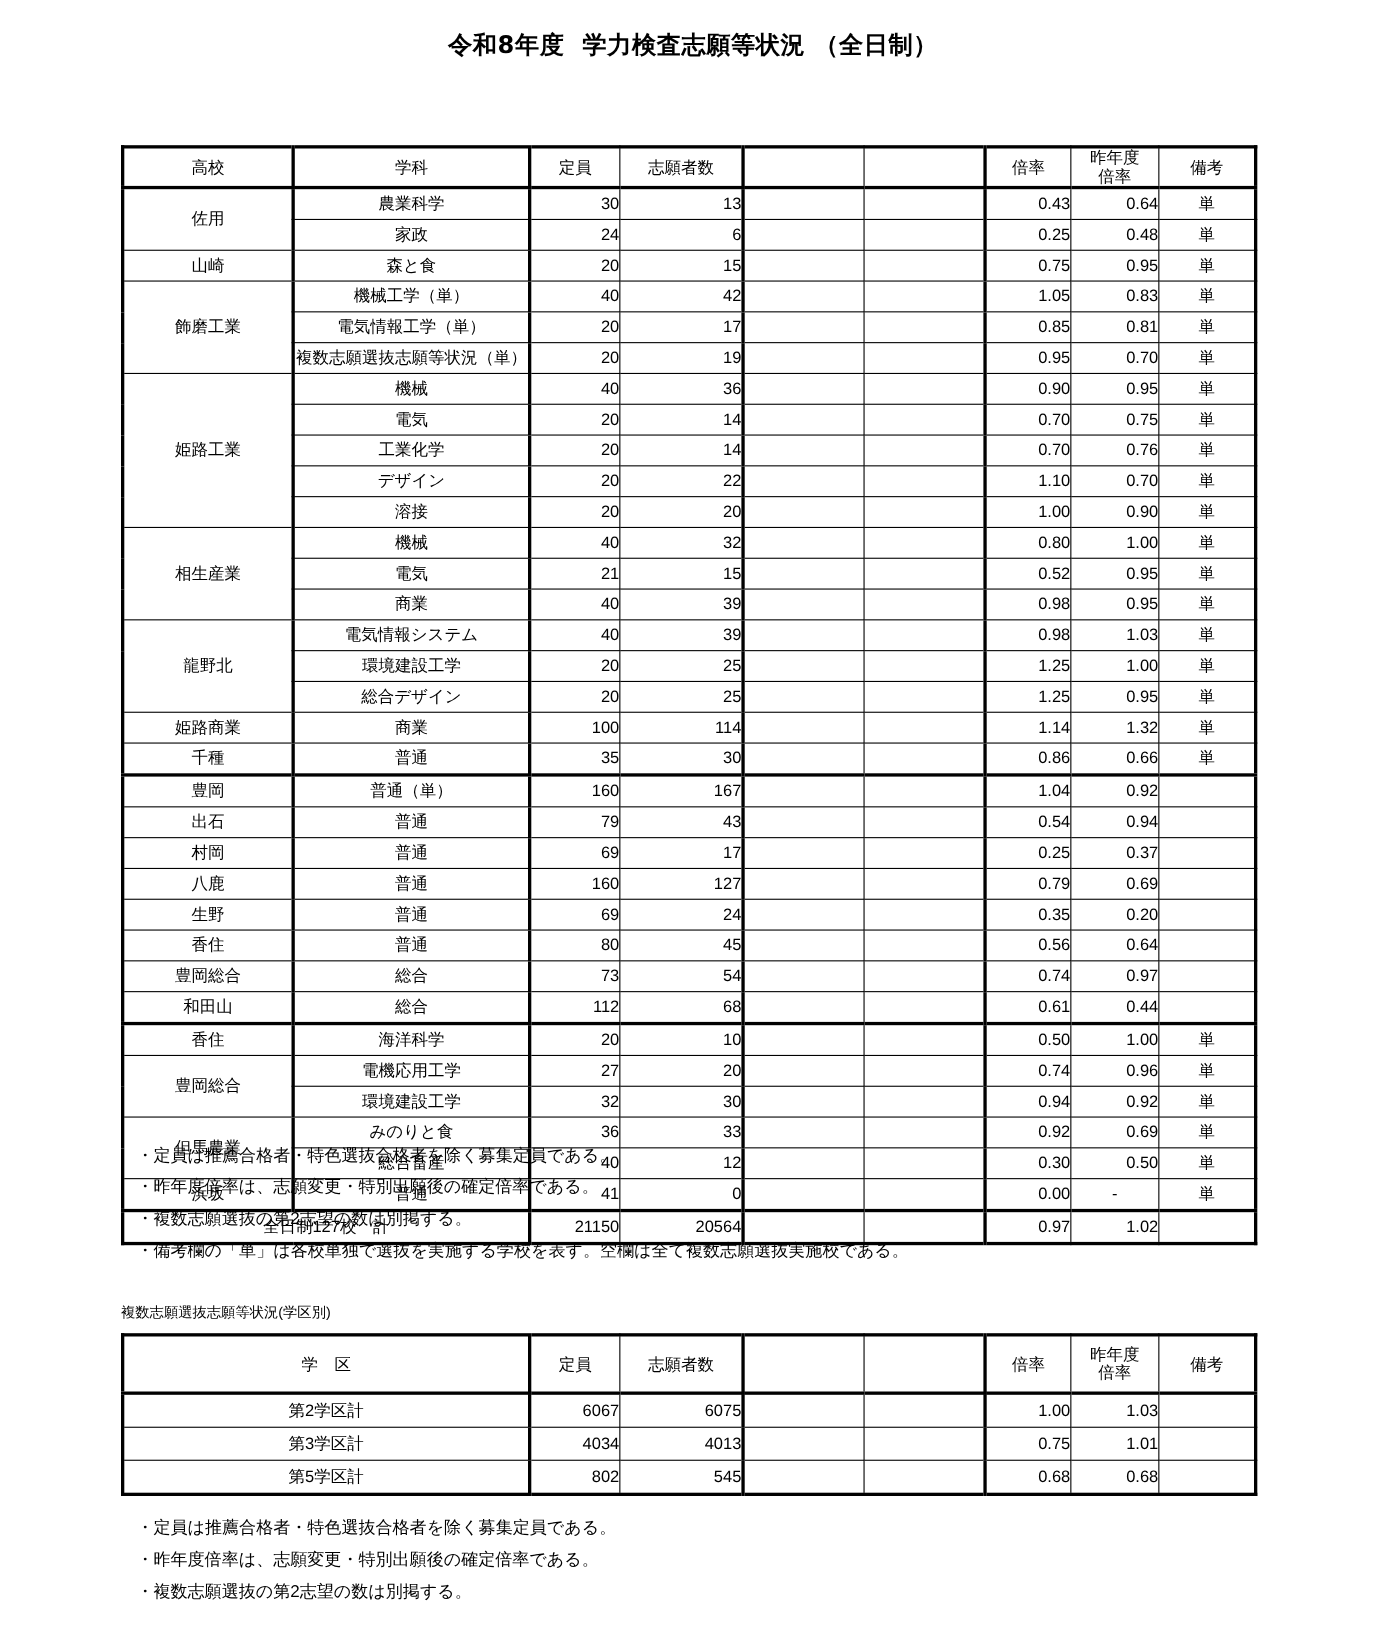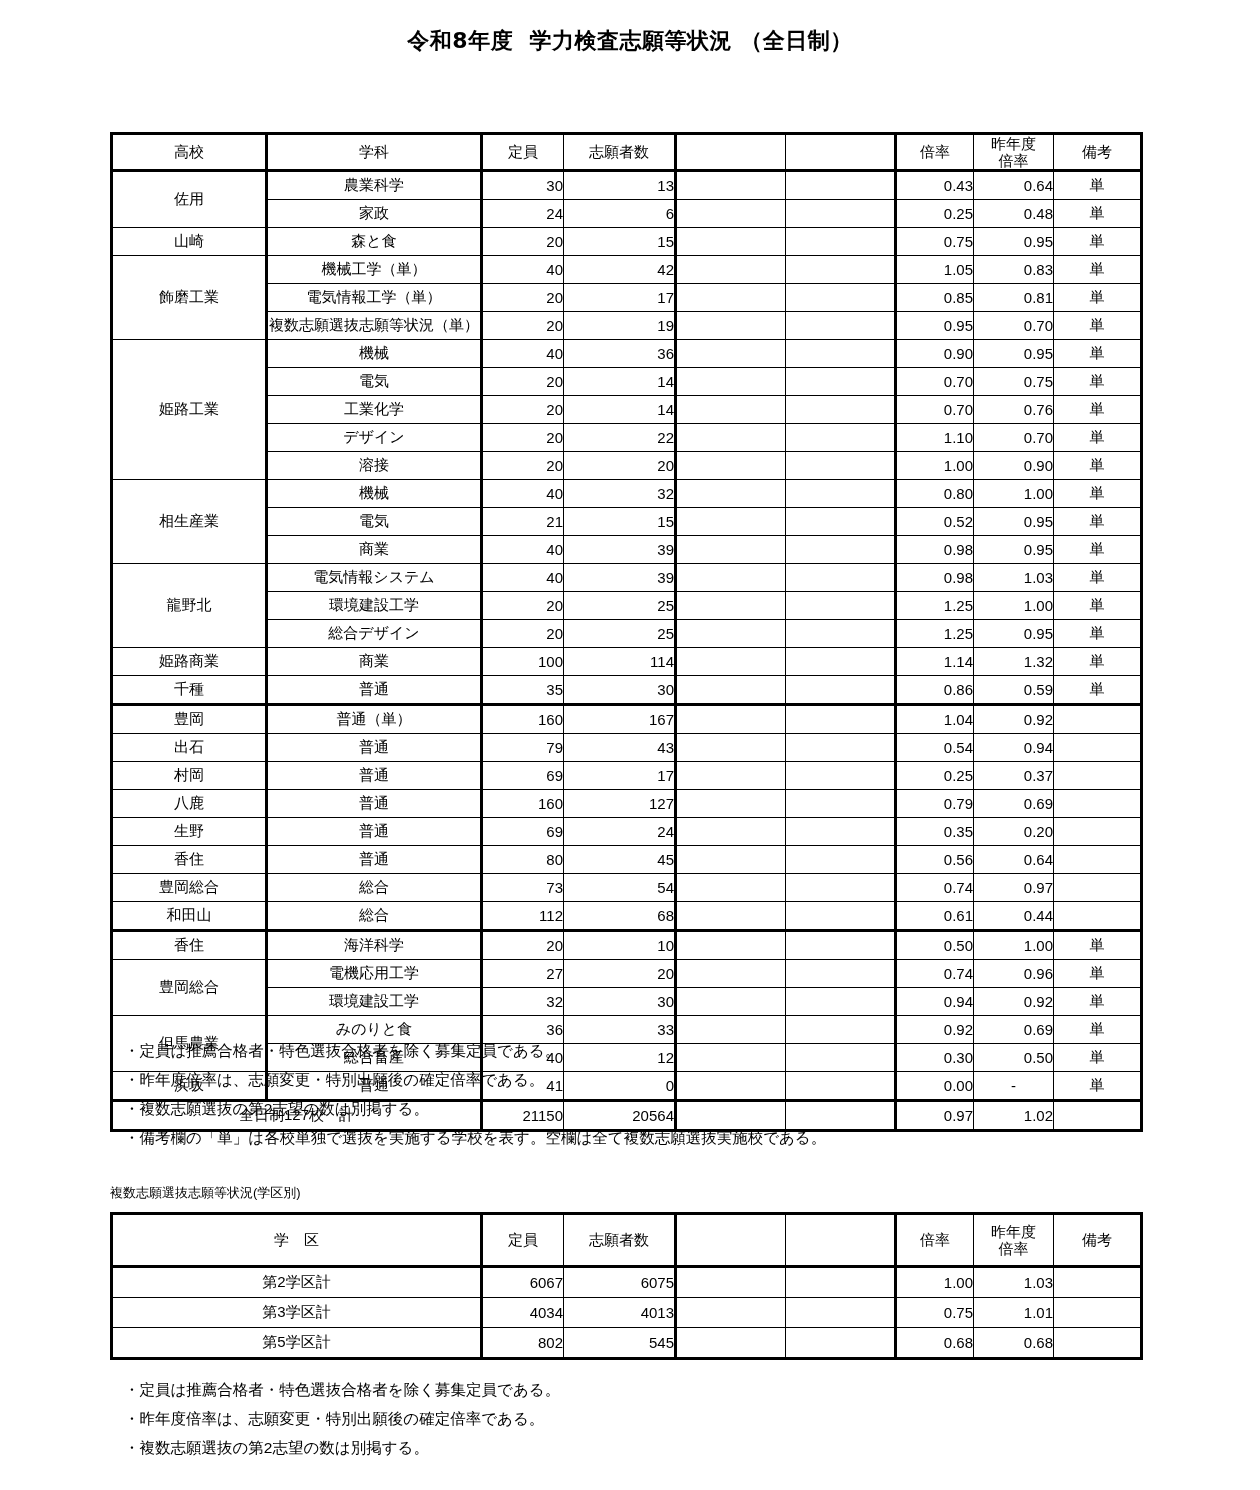--- a/index.html
+++ b/index.html
@@ -344,21 +344,21 @@
             <td class="c-center">単</td>
           </tr>
           <tr>
             <td class="c-center school-cell" rowspan="1">千種</td>
             <td class="c-center th-right">普通</td>
             <td class="c-right">35</td>
             <td class="c-right th-right">30</td>
             <td class="c-center"></td>
             <td class="c-center th-right"></td>
             <td class="c-right">0.86</td>
-            <td class="c-right">0.59</td>
+            <td class="c-right">0.66</td>
             <td class="c-center">単</td>
           </tr>
           <tr>
             <td class="c-center school-cell th-top" rowspan="1">豊岡</td>
             <td class="c-center th-right th-top">普通（単）</td>
             <td class="c-right th-top">160</td>
             <td class="c-right th-right th-top">167</td>
             <td class="c-center th-top"></td>
             <td class="c-center th-right th-top"></td>
             <td class="c-right th-top">1.04</td>

